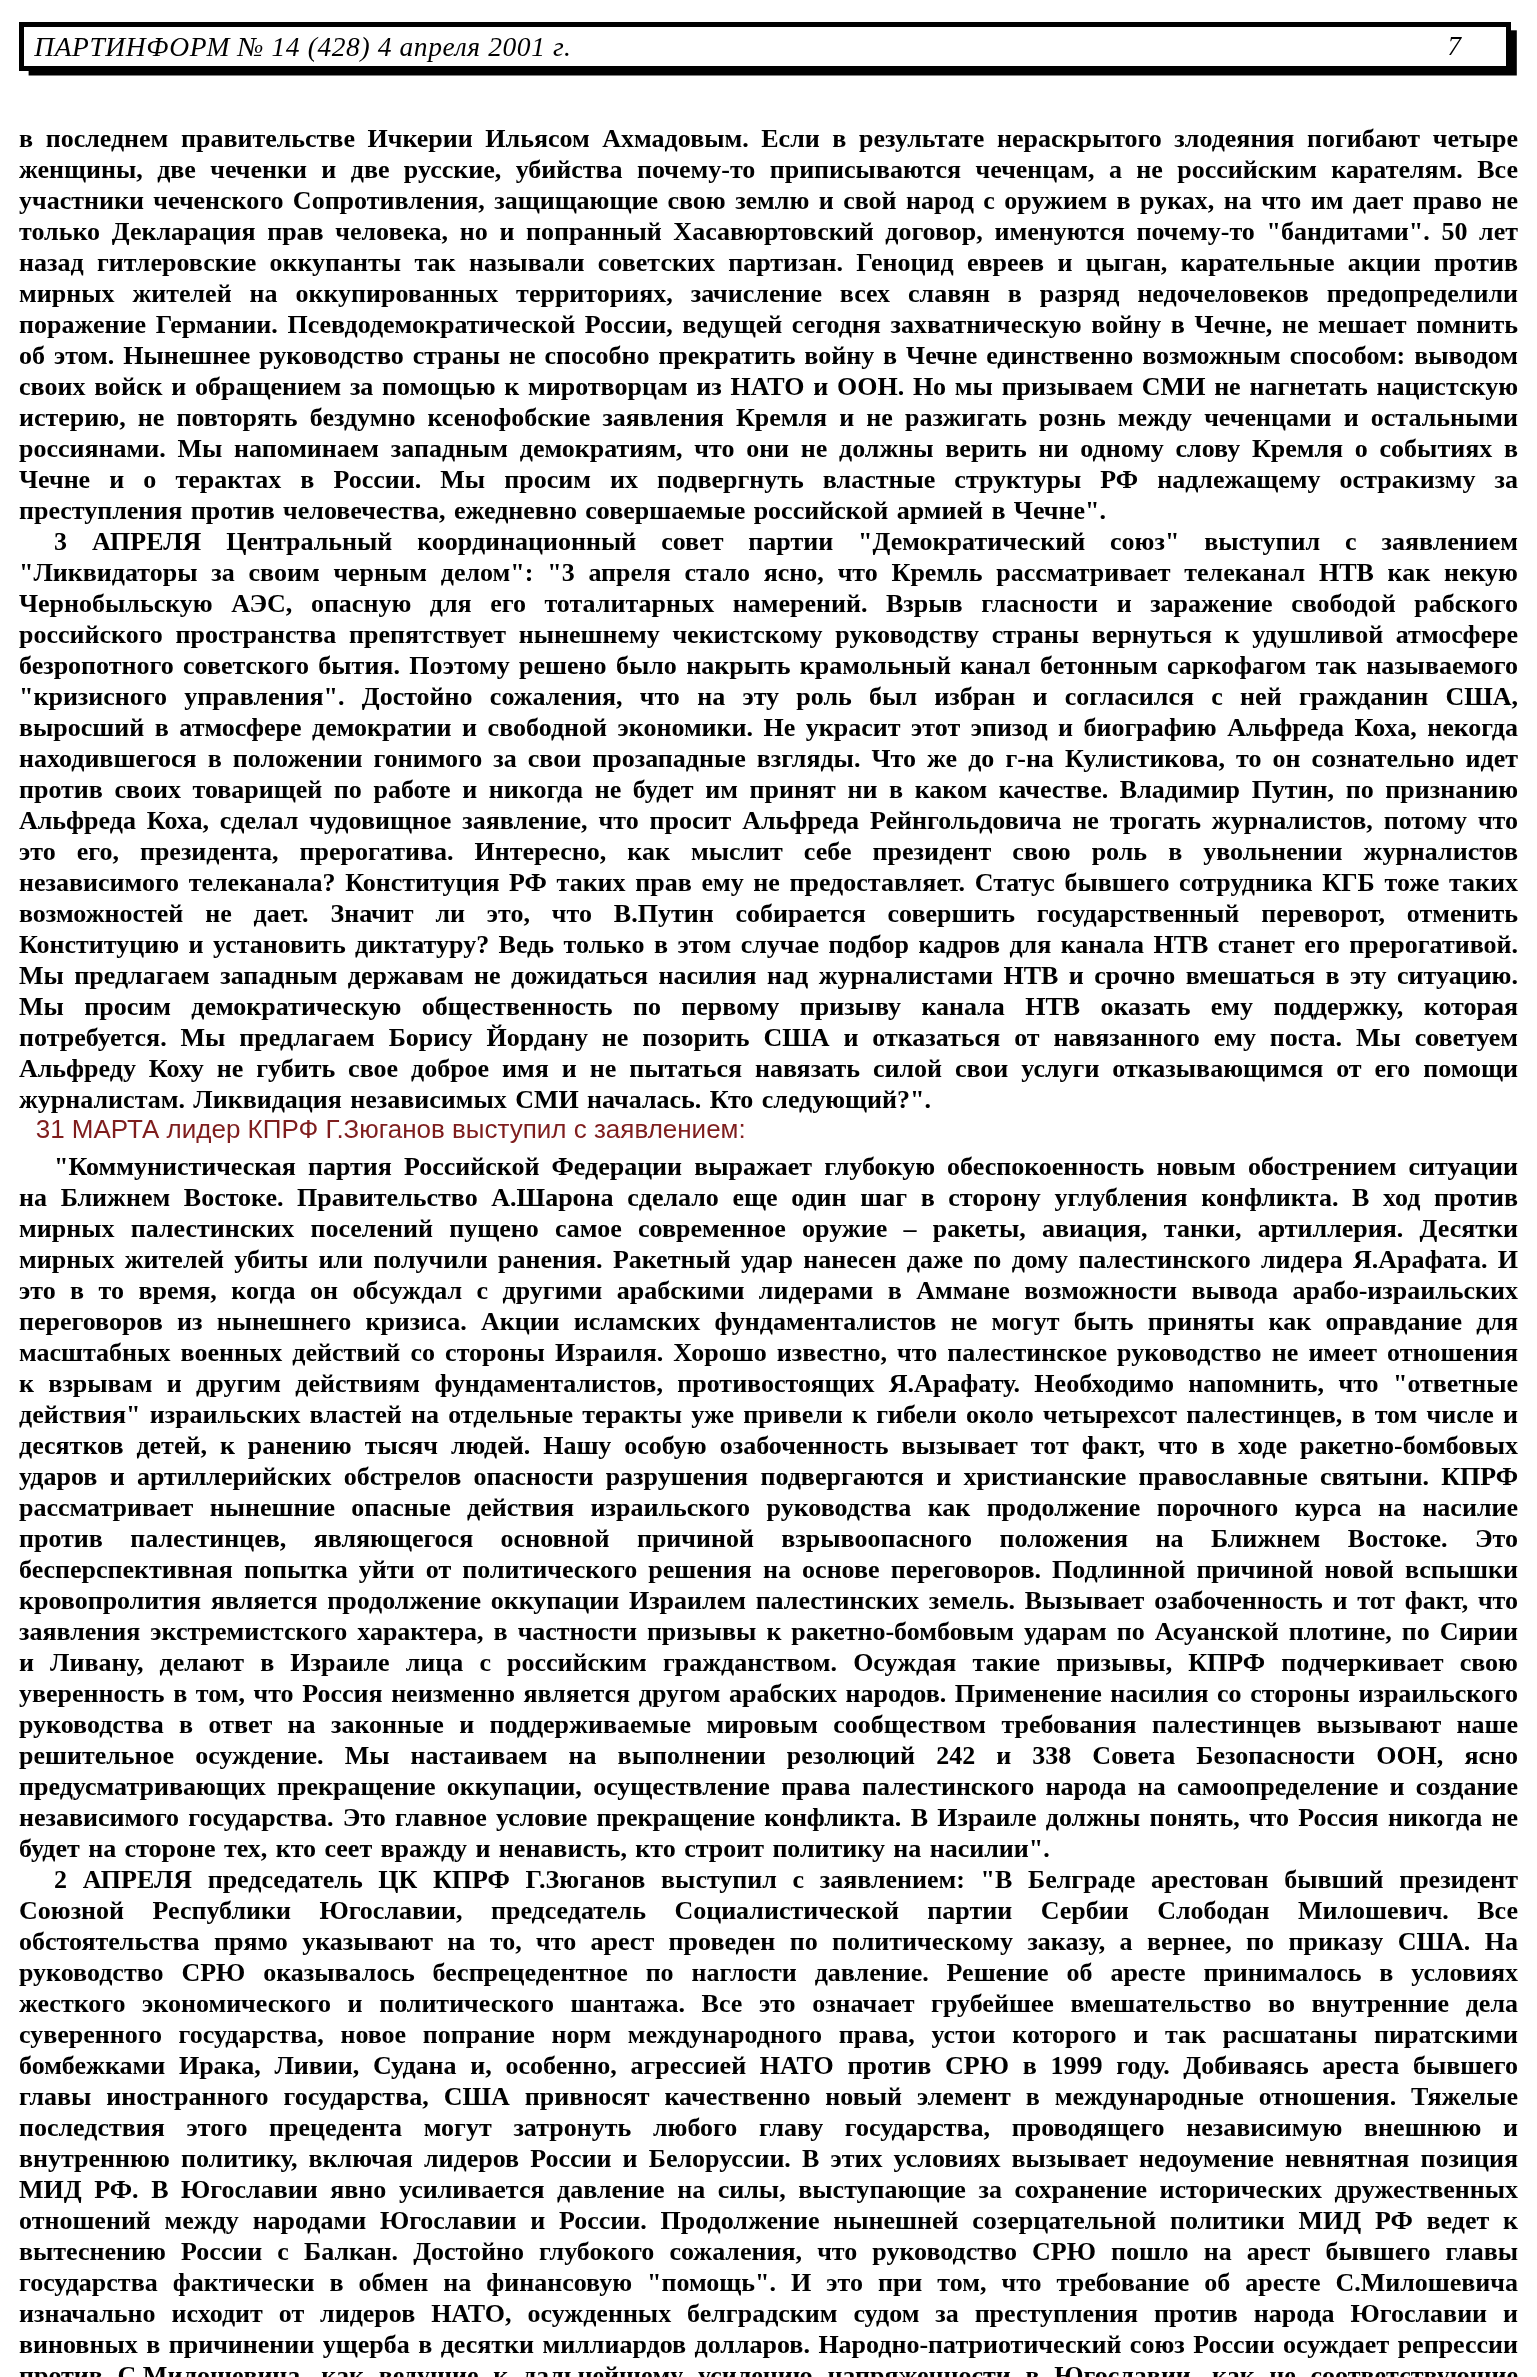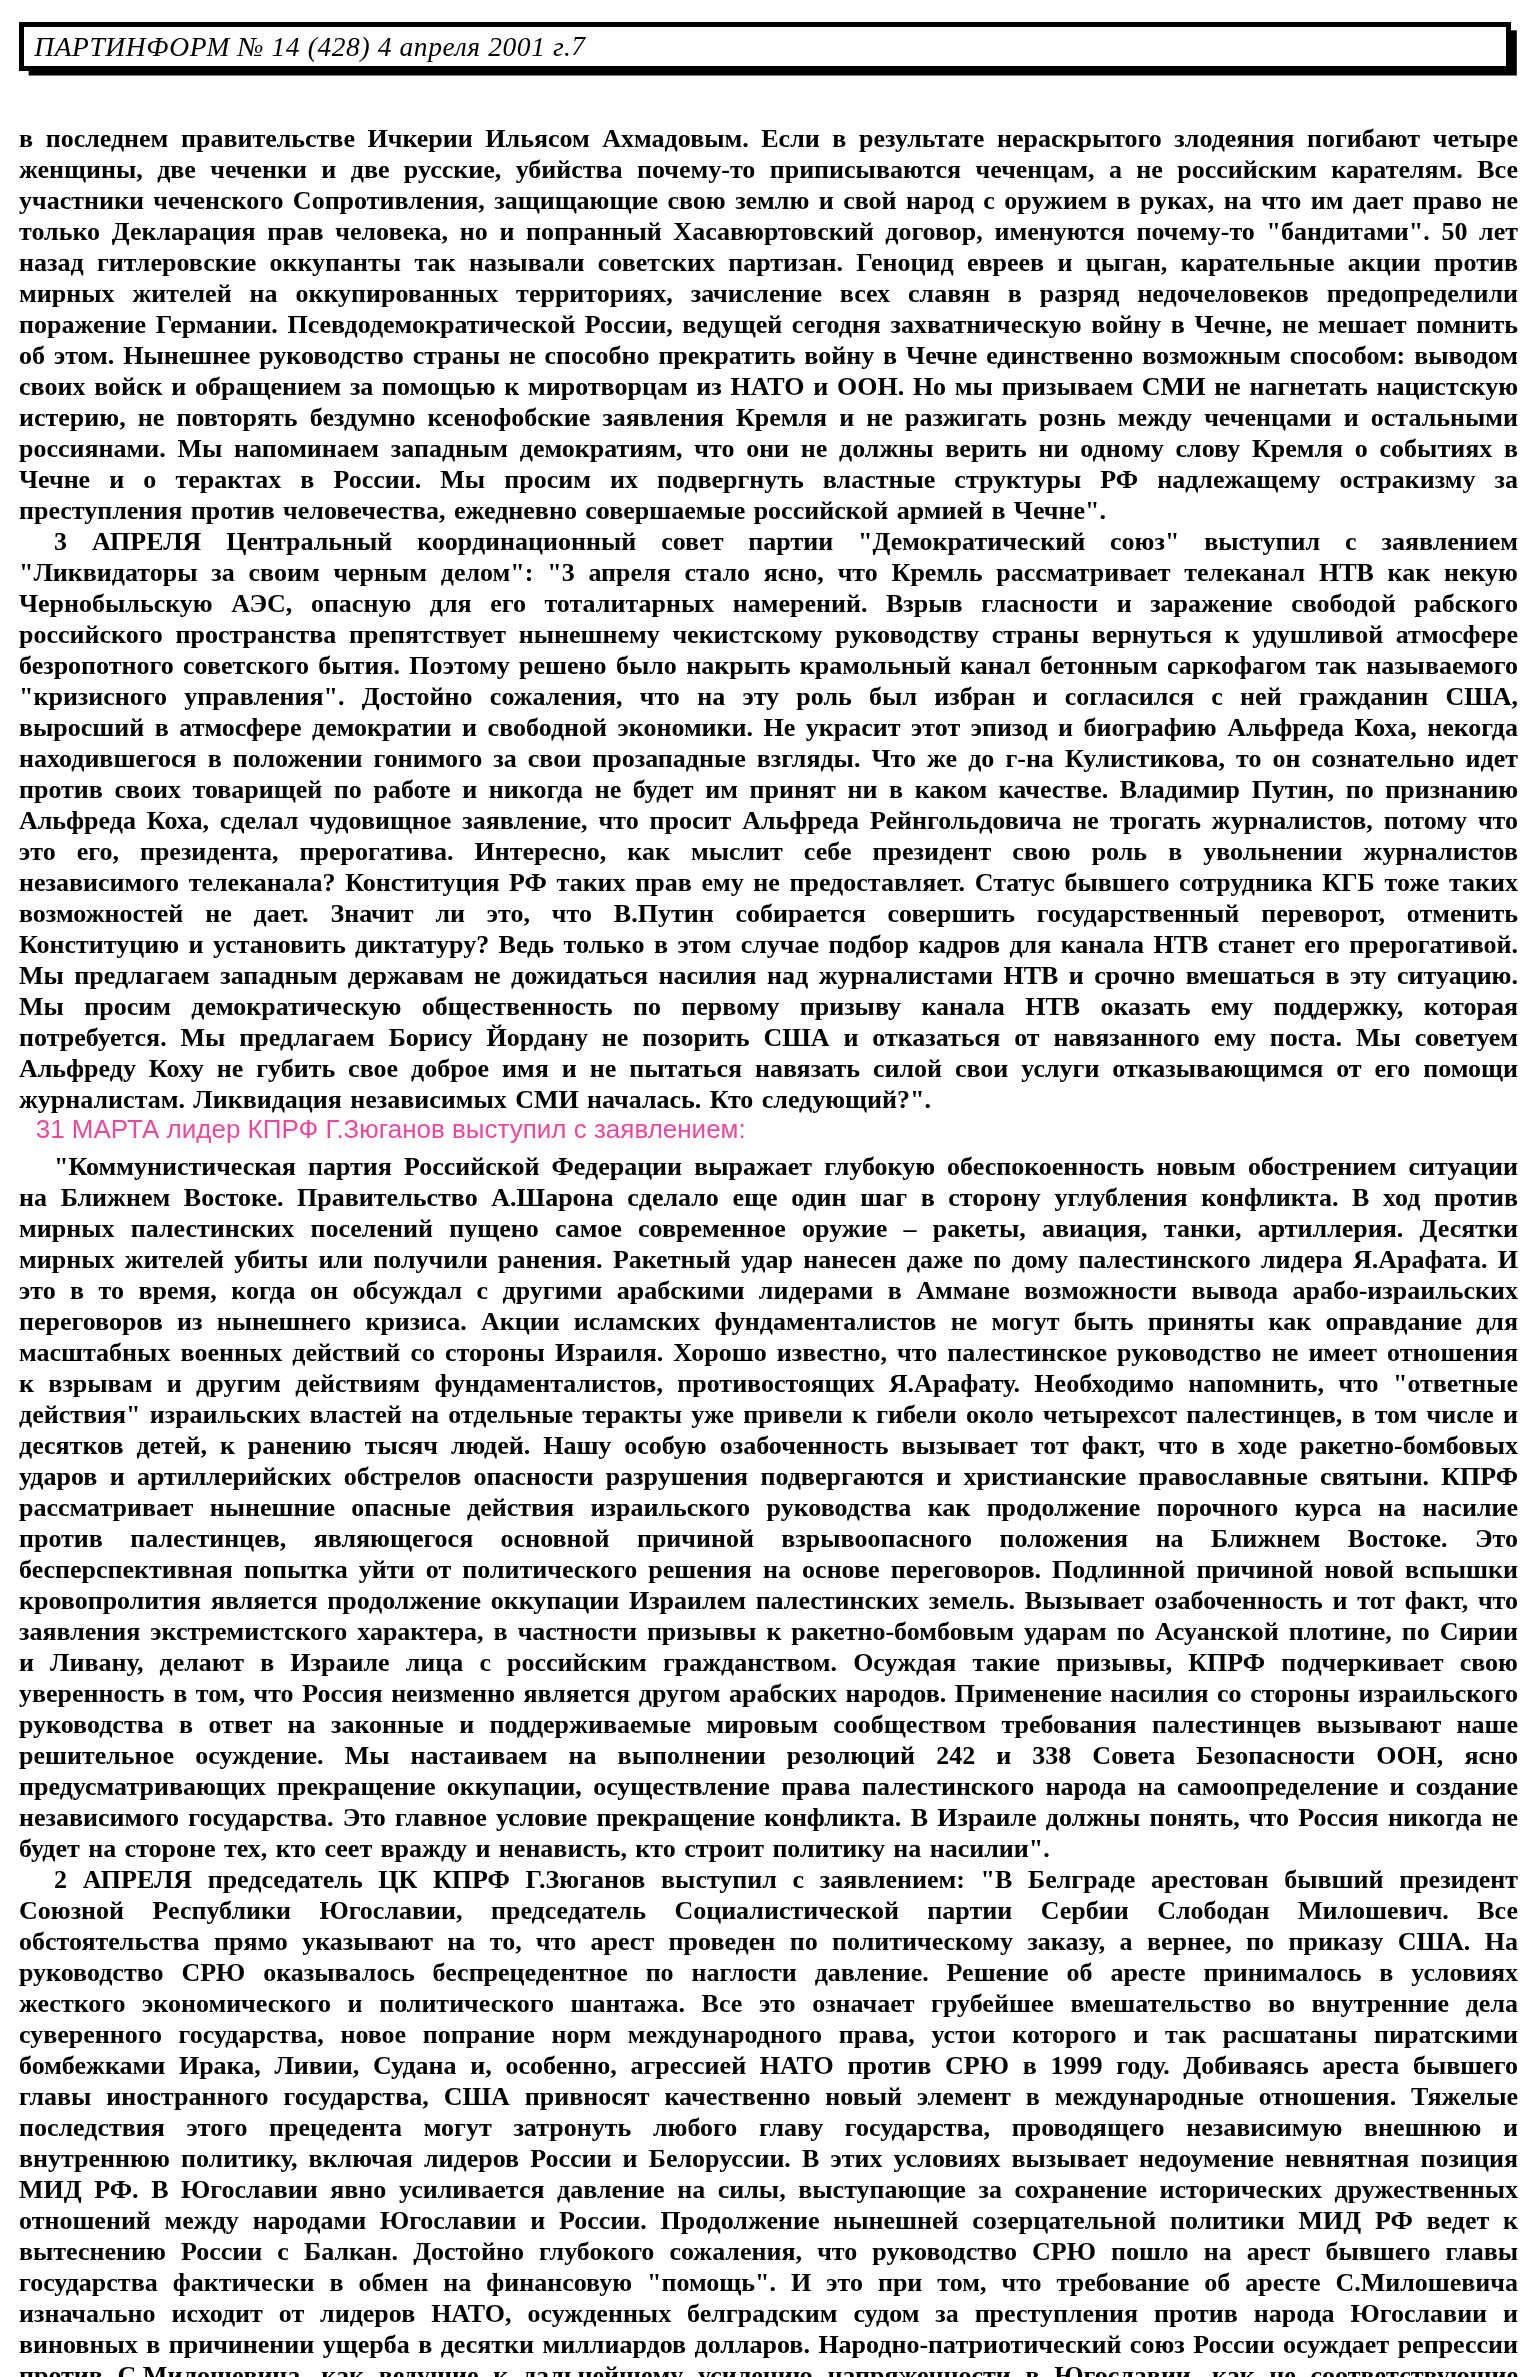--- a/index.html
+++ b/index.html
@@ -20,21 +20,21 @@
     top: 22px;
     left: 19px;
     width: 1492px;
     height: 49px;
     box-sizing: border-box;
     border: 5.1px solid #000;
     box-shadow: 7.7px 6.4px 0 -1.9px #000;
     background: #fff;
     display: flex;
     align-items: center;
-    justify-content: flex-start;
+    justify-content: space-between;
     padding: 0 45px 0 10.2px;
   }
   .newsletter-title {
     font-style: italic;
     font-size: 27.5px;
     letter-spacing: 0.6px;
     white-space: nowrap;
   }
   .page-number {
     font-size: 27px;
@@ -65,21 +65,21 @@
     margin: 32px 0 6.4px 16.7px;
     letter-spacing: 0.3px;
   }
   p.section-lead {
     font-family: "Liberation Sans", sans-serif;
     font-weight: normal;
     font-size: 26px;
     line-height: 29.5px;
     margin: 0 0 6.4px 16.7px;
     text-align: left;
-    color: #ec4899;
+    color: #7f1d1d;
   }
 </style>
 </head>
 <body>
 
 <div class="page-header">
   <span class="newsletter-title">ПАРТИНФОРМ № 14 (428) 4 апреля 2001 г.</span>
   <span class="page-number">7</span>
 </div>
 

